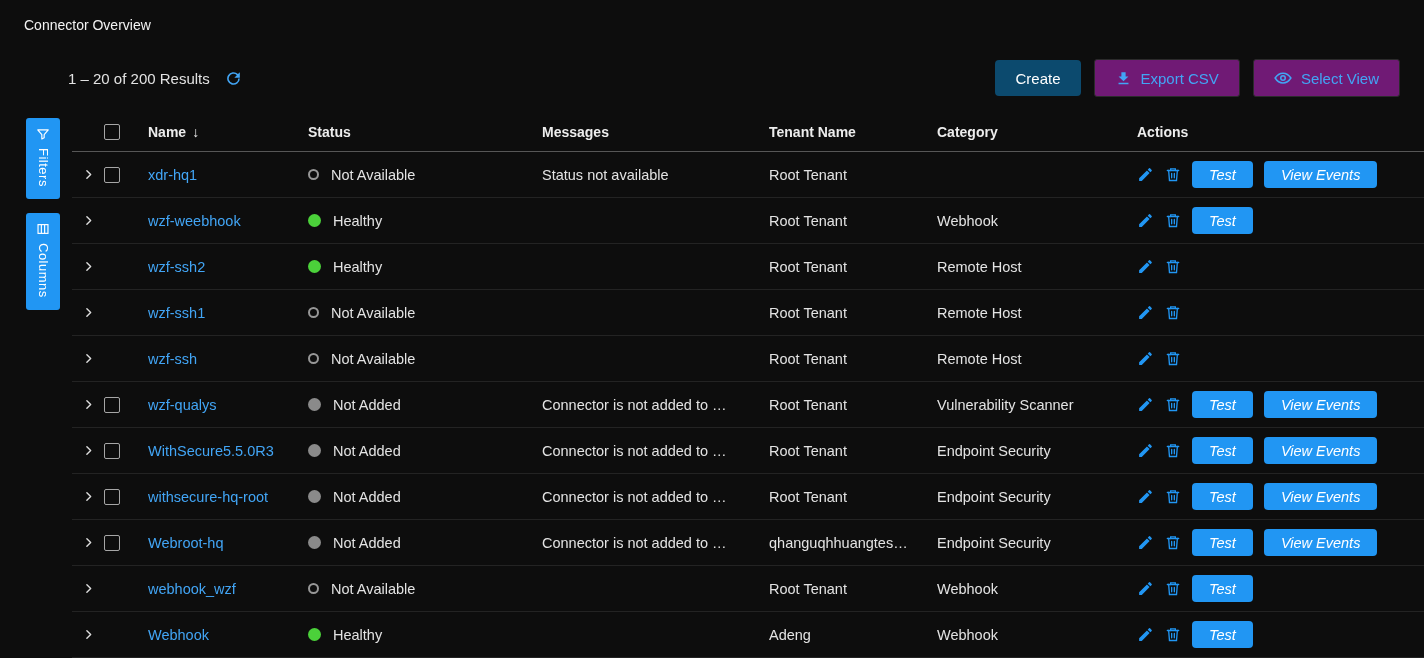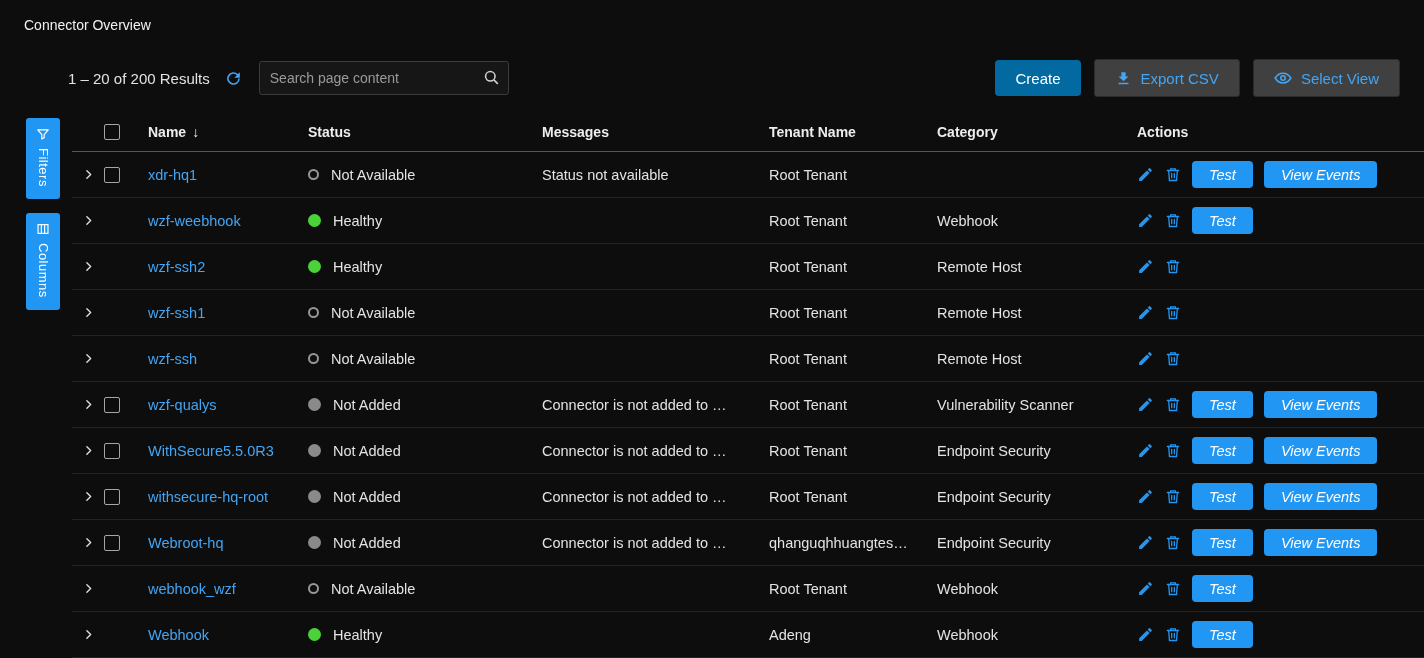--- a/index.html
+++ b/index.html
@@ -25,26 +25,26 @@
   .search-input {
     width:250px; height:34px; background:#161616;
     border:1px solid #3c3c3c; border-radius:3px;
     color:#dddddd; padding:0 34px 0 10px; font-size:14px;
     font-family:"Liberation Sans", sans-serif;
   }
   .search-input::placeholder { color:#9a9a9a; }
   .search-icon { position:absolute; right:8px; top:7px; }
   .toolbar-right { margin-left:auto; display:flex; align-items:center; gap:13px; }
   .btn-create {
-    background:#0369a1; color:#ffffff; border:none; border-radius:4px;
+    background:#0c4a6e; color:#ffffff; border:none; border-radius:4px;
     height:36px; padding:0 20px; font-size:15px; cursor:pointer;
     font-family:"Liberation Sans", sans-serif;
   }
   .btn-ghost {
-    background:#404040; color:#42a5f5; border:1px solid #2b2b2b; border-radius:3px;
+    background:#701a75; color:#42a5f5; border:1px solid #2b2b2b; border-radius:3px;
     height:38px; padding:0 20px; font-size:15px; cursor:pointer;
     display:flex; align-items:center; gap:9px;
     font-family:"Liberation Sans", sans-serif;
   }
   
   .side-tabs { position:absolute; left:26px; top:118px; display:flex; flex-direction:column; gap:14px; width:34px; }
   .side-tab {
     background:#2196f3; color:#ffffff; border-radius:3px; cursor:pointer;
     display:flex; flex-direction:column; align-items:center;
     padding:9px 0 12px; gap:7px; width:34px;
@@ -88,29 +88,20 @@
 <body>
 
 <div class="page-title">Connector Overview</div>
 
 <div class="toolbar">
   <span class="results">1 – 20 of 200 Results</span>
   <span class="refresh">
     <svg viewBox="0 0 24 24" width="19" height="19" fill="#42a5f5">
         <path d="M17.65 6.35A8 8 0 1 0 20 12h-2a6 6 0 1 1-1.76-4.24L13 11h7V4l-2.35 2.35z"></path>
       </svg>
-  </span>
-  <span class="search-wrap">
-    <input class="search-input" type="text" placeholder="Search page content" style="">
-    <span class="search-icon">
-      <svg viewBox="0 0 24 24" width="19" height="19" fill="none" stroke="#cfcfcf" stroke-width="2">
-          <circle cx="10.5" cy="10.5" r="6"></circle>
-          <line x1="15" y1="15" x2="20" y2="20"></line>
-        </svg>
-    </span>
   </span>
   <span class="toolbar-right">
     <button class="btn-create">Create</button>
     <button class="btn-ghost">
       <span style="display:flex">
         <svg viewBox="0 0 24 24" width="17" height="17" fill="#42a5f5">
             <path d="M5 20h14v-2H5v2zM19 9h-4V3H9v6H5l7 7 7-7z"></path>
           </svg>
       </span>
       <span>Export CSV</span>

